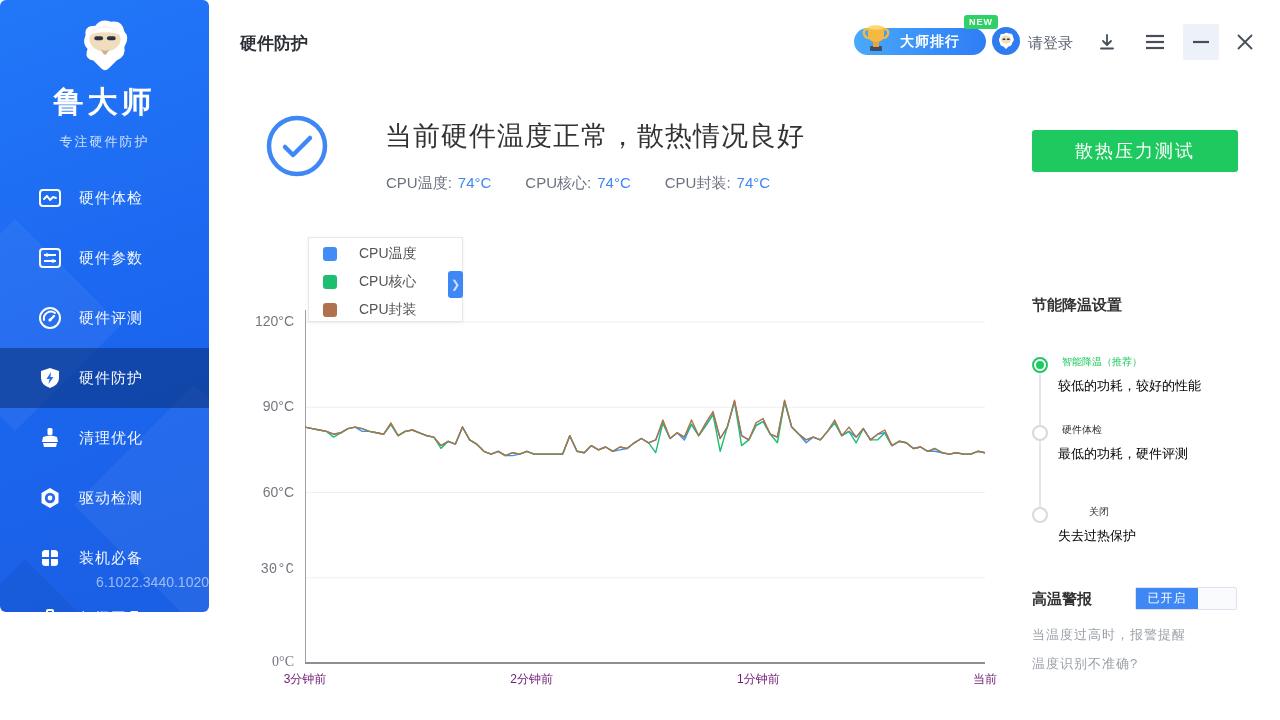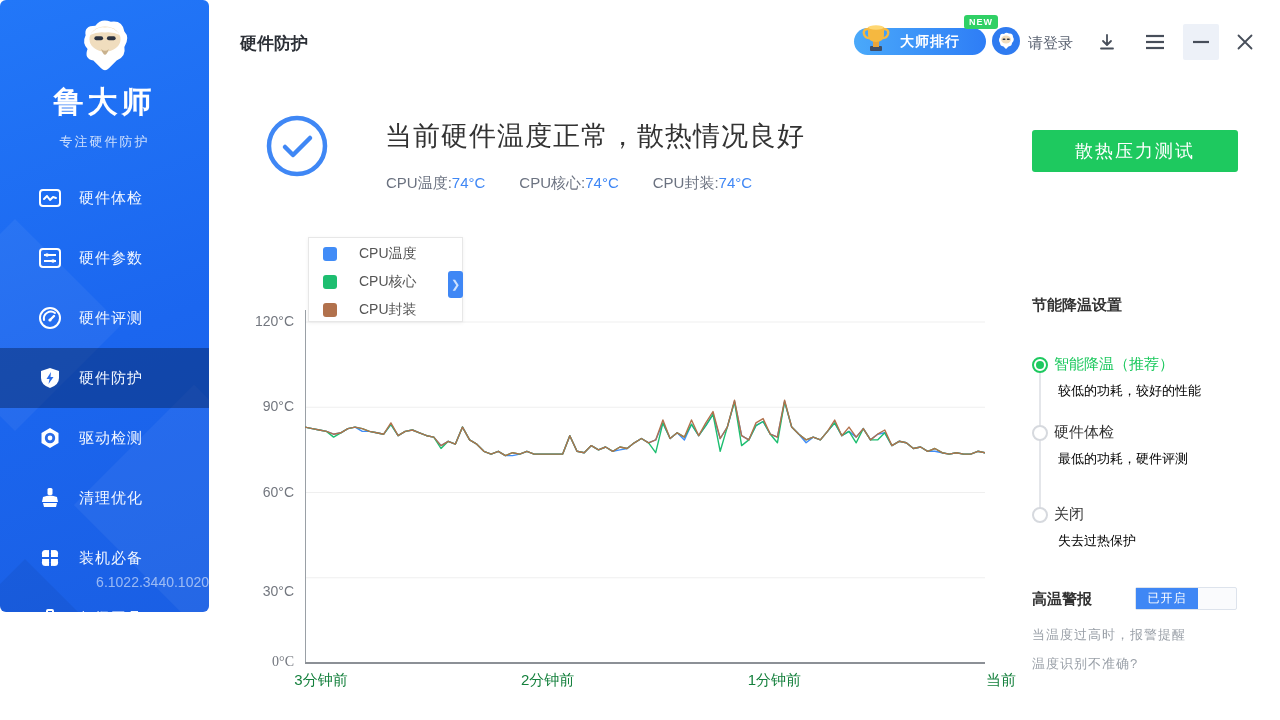--- a/index.html
+++ b/index.html
@@ -44,56 +44,56 @@
              justify-content:center; cursor:pointer; color:#474e5a; }
   .ic-download { left:880px; }
   .ic-menu { left:928px; }
   .ic-min { left:974px; background:#edf1f8; border-radius:2px; }
   .ic-close { left:1018px; }
 
   
   .check-circle { position:absolute; left:265px; top:114px; width:64px; height:64px; }
   .status-title { position:absolute; left:385px; top:118px; font-size:27px; color:#333; letter-spacing:1px; }
   .metrics { position:absolute; left:386px; top:174px; display:flex; gap:34px; font-size:15px; }
-  .metric { display:flex; }
+  .metric { display:flex; gap:6px; }
   .metric .m-label { color:#6b7280; }
   .metric .m-value { color:#3f87f5; }
   .test-button { position:absolute; left:1032px; top:130px; width:206px; height:42px; background:#1ec95f;
                  color:#fff; font-size:18px; letter-spacing:2px; border:none; border-radius:3px;
                  display:flex; align-items:center; justify-content:center; cursor:pointer; }
 
   
   .chart-area { position:absolute; left:305px; top:310px; width:680px; height:355px; }
   #chart-svg { position:absolute; left:0; top:0; }
   .y-labels { position:absolute; left:240px; top:310px; width:58px; height:360px; }
   .y-tick { position:absolute; right:4px; width:54px; text-align:right; font-size:14px; color:#73777f; }
   .x-labels { position:absolute; left:305px; top:671px; width:680px; height:20px; }
-  .x-tick { position:absolute; transform:translateX(-50%); font-size:15px; color:#15803d; white-space:nowrap;margin-left:16px; }
+  .x-tick { position:absolute; transform:translateX(-50%); font-size:12px; color:#701a75; white-space:nowrap; }
   .legend { position:absolute; left:308px; top:237px; width:155px; height:85px; background:#fff;
             border:1px solid #e7e7e7; box-shadow:0 1px 4px rgba(0,0,0,0.06); z-index:5; }
   .legend-row { display:flex; align-items:center; height:25px; margin-top:3px; }
   .legend-swatch { width:14px; height:14px; border-radius:3px; margin-left:14px; }
   .legend-label { font-size:14px; color:#555; margin-left:22px; }
   .legend-expand { position:absolute; right:-1px; top:33px; width:15px; height:27px; background:#3f87f5;
                    border-radius:3px; color:#cfe2ff; font-size:11px; display:flex; align-items:center;
                    justify-content:center; cursor:pointer; }
 
   
   .settings-title { position:absolute; left:1032px; top:296px; font-size:15px; font-weight:bold; color:#333; }
   .opt-line { position:absolute; left:1039px; top:364px; width:2px; height:150px; background:#e4e6ea; }
   .option { position:absolute; left:1032px; }
   .radio { position:absolute; left:0; top:2px; width:16px; height:16px; border-radius:50%;
            border:2px solid #d6d9de; background:#fff; cursor:pointer; }
   .radio.sel { border-color:#1ec95f; }
   .radio.sel::after { content:""; position:absolute; left:2px; top:2px; width:8px; height:8px;
                       border-radius:50%; background:#1ec95f; }
-  .opt-label { margin-left:22px; font-size:15px; color:#333; cursor:pointer; }
+  .opt-label { margin-left:30px; font-size:10px; color:#333; cursor:pointer; }
   .opt-label.sel { color:#1ec95f; }
   .opt-desc { margin-left:26px; margin-top:8px; font-size:13px; color:#000000; }
-  .opt1 { top:355px; } .opt2 { top:423px; } .opt3 { top:505px; }
+  .opt1 { top:355px; } .opt2 { top:423px; } .opt3 { top:505px;text-align:center; }
   .alarm-title { position:absolute; left:1032px; top:590px; font-size:15px; font-weight:bold; color:#333; }
   .toggle { position:absolute; left:1135px; top:587px; width:102px; height:23px; border:1px solid #dde3ec;
             background:#fafbfd; border-radius:2px; cursor:pointer; }
   .toggle-on { position:absolute; left:0; top:0; width:62px; height:21px; background:#3f87f5; color:#fff;
                font-size:12px; display:flex; align-items:center; justify-content:center; letter-spacing:1px; }
   .alarm-desc1 { position:absolute; left:1032px; top:626px; font-size:13px; color:#9aa0a8; letter-spacing:1px; }
   .alarm-desc2 { position:absolute; left:1032px; top:655px; font-size:13px; color:#9aa0a8; letter-spacing:1px; cursor:pointer; }
 </style>
 </head>
 <body>
@@ -154,36 +154,36 @@
           <svg viewBox="0 0 24 24" width="24" height="24">
               <path d="M12 2 L21 5 V12 Q21 19 12 22 Q3 19 3 12 V5 Z" fill="#fff"></path>
               <path d="M13 6 L8.5 13 H11.5 L10.5 18 L15.5 11 H12.5 Z" fill="#2a6ce8"></path>
             </svg>
         </span>
         <span class="nav-label">硬件防护</span>
       </div>
       <div class="nav-item">
         <span class="nav-icon">
           <svg viewBox="0 0 24 24" width="24" height="24">
+              <rect x="9.5" y="2" width="5" height="7" rx="1.5" fill="#fff"></rect>
+              <path d="M5 11 Q12 8 19 11 L20 16 H4 Z" fill="#fff"></path>
+              <path d="M5 17 H19 L18 21 H6 Z" fill="#fff"></path>
+            </svg>
+        </span>
+        <span class="nav-label">清理优化</span>
+      </div>
+      <div class="nav-item">
+        <span class="nav-icon">
+          <svg viewBox="0 0 24 24" width="24" height="24">
               <path d="M12 2 L20.5 7 V17 L12 22 L3.5 17 V7 Z" fill="#fff"></path>
               <circle cx="12" cy="12" r="5.2" fill="#2a6ce8"></circle>
               <circle cx="12" cy="12" r="2.4" fill="#fff"></circle>
             </svg>
         </span>
         <span class="nav-label">驱动检测</span>
-      </div>
-      <div class="nav-item">
-        <span class="nav-icon">
-          <svg viewBox="0 0 24 24" width="24" height="24">
-              <rect x="9.5" y="2" width="5" height="7" rx="1.5" fill="#fff"></rect>
-              <path d="M5 11 Q12 8 19 11 L20 16 H4 Z" fill="#fff"></path>
-              <path d="M5 17 H19 L18 21 H6 Z" fill="#fff"></path>
-            </svg>
-        </span>
-        <span class="nav-label">清理优化</span>
       </div>
       <div class="nav-item">
         <span class="nav-icon">
           <svg viewBox="0 0 24 24" width="24" height="24">
               <path d="M11 11 H4 Q3 4 11 4 Z M13 11 V4 Q20 4 20 11 Z M11 13 V20 Q4 20 4 13 Z M13 13 H20 Q20 20 13 20 Z" fill="#fff"></path>
               <circle cx="7.5" cy="7.5" r="3.6" fill="#fff"></circle>
               <circle cx="16.5" cy="7.5" r="3.6" fill="#fff"></circle>
               <circle cx="7.5" cy="16.5" r="3.6" fill="#fff"></circle>
               <circle cx="16.5" cy="16.5" r="3.6" fill="#fff"></circle>
             </svg>
@@ -271,21 +271,21 @@
       <span class="m-label">CPU封装:</span>
       <span class="m-value">74°C</span>
     </div>
   </div>
   <button class="test-button">散热压力测试</button>
 
   <div class="y-labels" id="y-labels">
       <div class="y-tick" style="top: 3px;">120°C</div>
       <div class="y-tick" style="top: 88.25px;">90°C</div>
       <div class="y-tick" style="top: 173.5px;">60°C</div>
-      <div class="y-tick" style="top: 273px;">30°C</div>
+      <div class="y-tick" style="top: 251px; font-family: Liberation Mono, monospace;">30°C</div>
       <div class="y-tick" style="top: 344px; font-family: Liberation Serif, serif;">0°C</div>
     </div>
   <div class="chart-area">
     <svg id="chart-svg" width="680" height="355">
         <line x1="0" y1="12" x2="680" y2="12" stroke="#efefef" stroke-width="1"></line>
         <line x1="0" y1="97.25" x2="680" y2="97.25" stroke="#efefef" stroke-width="1"></line>
         <line x1="0" y1="182.5" x2="680" y2="182.5" stroke="#efefef" stroke-width="1"></line>
         <line x1="0" y1="267.75" x2="680" y2="267.75" stroke="#efefef" stroke-width="1"></line>
         <line x1="0.5" y1="0" x2="0.5" y2="353" stroke="#9aa0a6" stroke-width="1"></line>
         <line x1="0" y1="353" x2="680" y2="353" stroke="#8c9096" stroke-width="2"></line>

